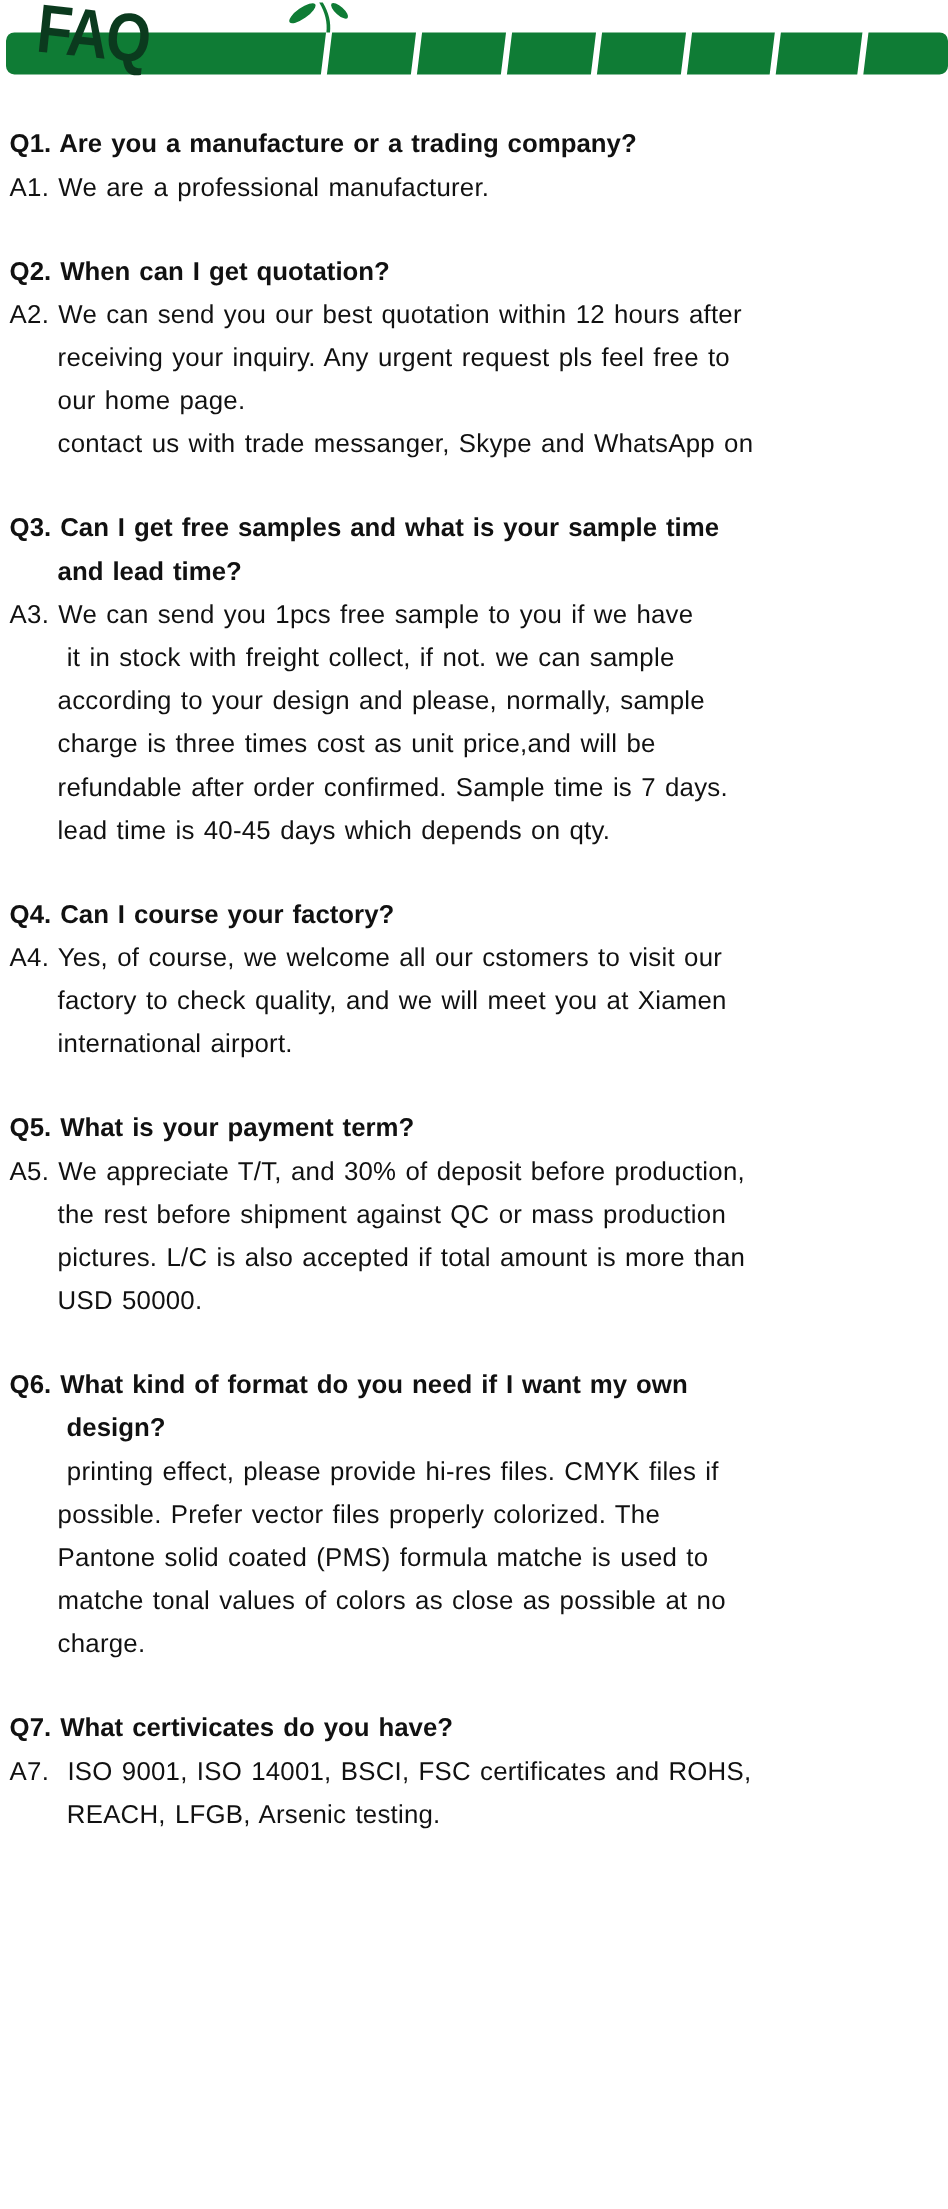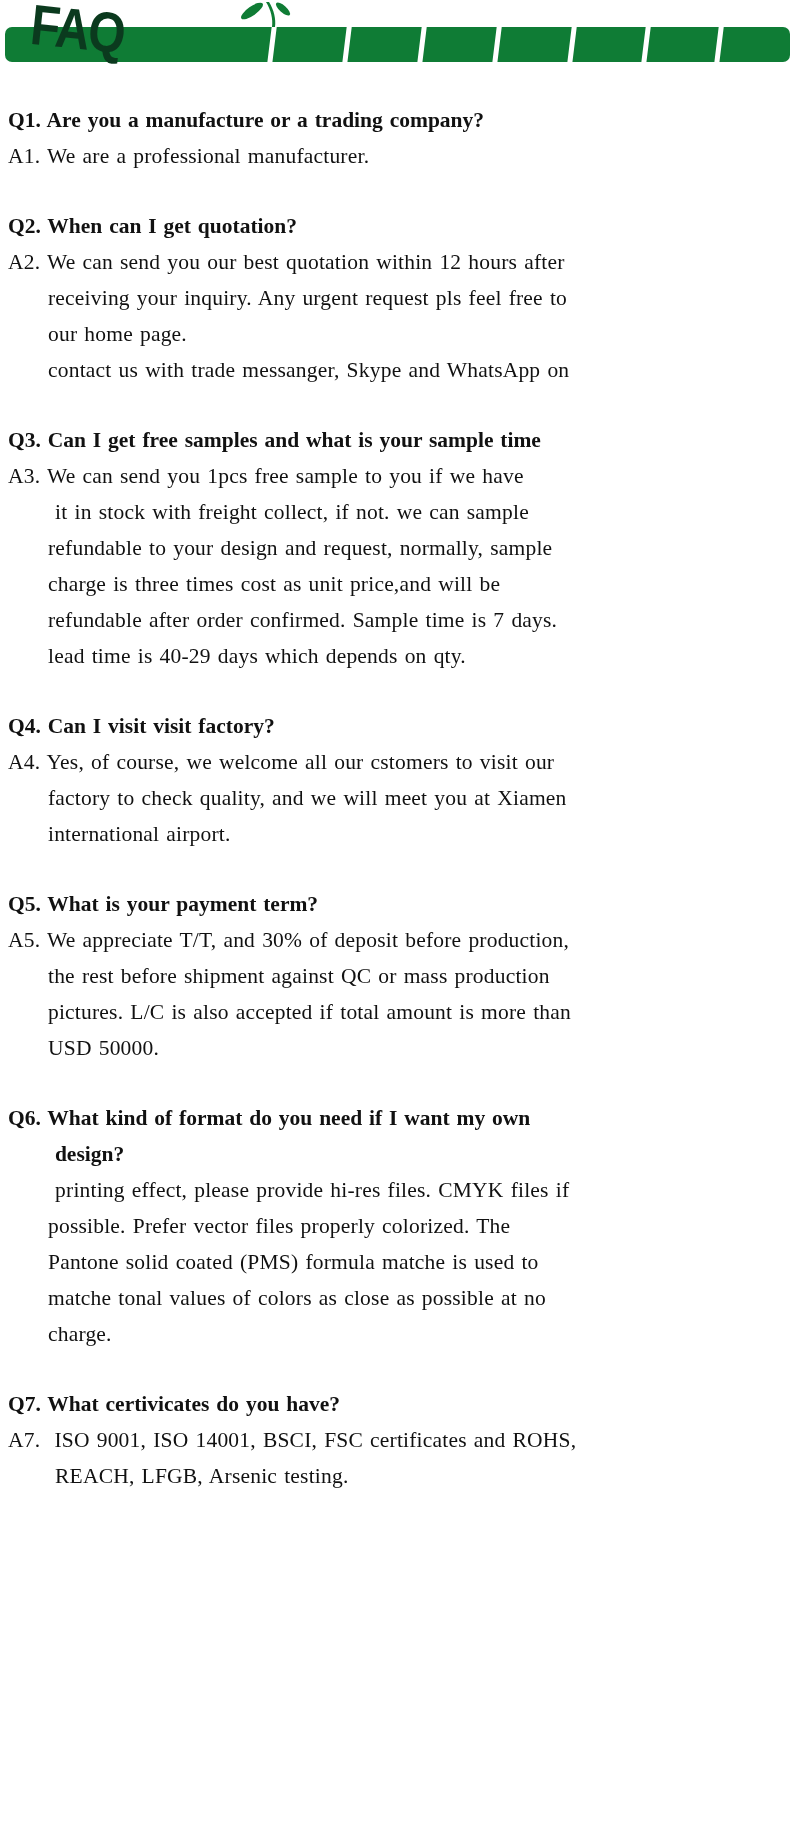--- a/index.html
+++ b/index.html
@@ -34,21 +34,21 @@
     letter-spacing: -2px;
     color: var(--title-green, #0b3a1e);
     transform: rotate(6deg) scaleX(0.84);
     transform-origin: 0 0;
   }
 
   
   .faq-list {
     padding: 30px 28px 0 8px;
   }
-  .faq-item { margin-bottom: 34px; font-family: Liberation Serif, serif; }
+  .faq-item { margin-bottom: 34px; }
   .faq-item:last-child { margin-bottom: 17px; }
 
   .q-line, .a-line {
     white-space: pre-wrap;
     line-height: 36px;
     font-size: 21.5px;
     letter-spacing: 0.2px;
     word-spacing: 1.5px;
   }
   .q-line {
@@ -93,29 +93,30 @@
       </section>
       <section class="faq-item">
         <div class="q-line">Q2. When can I get quotation?</div>
         <div class="a-line">A2. We can send you our best quotation within 12 hours after</div>
         <div class="a-line cont">receiving your inquiry. Any urgent request pls feel free to</div>
         <div class="a-line cont">our home page.</div>
         <div class="a-line cont">contact us with trade messanger, Skype and WhatsApp on</div>
       </section>
       <section class="faq-item">
         <div class="q-line">Q3. Can I get free samples and what is your sample time</div>
+        <div class="q-line cont">and lead time?</div>
         <div class="a-line">A3. We can send you 1pcs free sample to you if we have</div>
         <div class="a-line cont"> it in stock with freight collect, if not. we can sample</div>
-        <div class="a-line cont">refundable to your design and request, normally, sample</div>
+        <div class="a-line cont">according to your design and please, normally, sample</div>
         <div class="a-line cont">charge is three times cost as unit price,and will be</div>
         <div class="a-line cont">refundable after order confirmed. Sample time is 7 days.</div>
-        <div class="a-line cont">lead time is 40-29 days which depends on qty.</div>
+        <div class="a-line cont">lead time is 40-45 days which depends on qty.</div>
       </section>
       <section class="faq-item">
-        <div class="q-line">Q4. Can I visit visit factory?</div>
+        <div class="q-line">Q4. Can I course your factory?</div>
         <div class="a-line">A4. Yes, of course, we welcome all our cstomers to visit our</div>
         <div class="a-line cont">factory to check quality, and we will meet you at Xiamen</div>
         <div class="a-line cont">international airport.</div>
       </section>
       <section class="faq-item">
         <div class="q-line">Q5. What is your payment term?</div>
         <div class="a-line">A5. We appreciate T/T, and 30% of deposit before production,</div>
         <div class="a-line cont">the rest before shipment against QC or mass production</div>
         <div class="a-line cont">pictures. L/C is also accepted if total amount is more than</div>
         <div class="a-line cont">USD 50000.</div>

